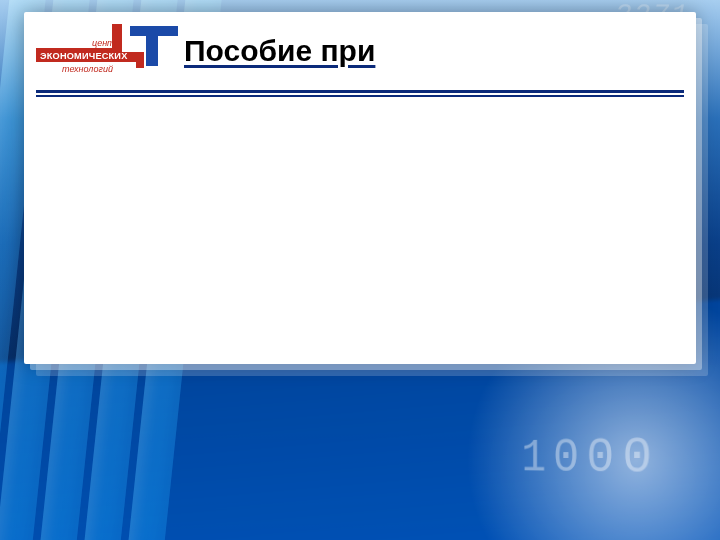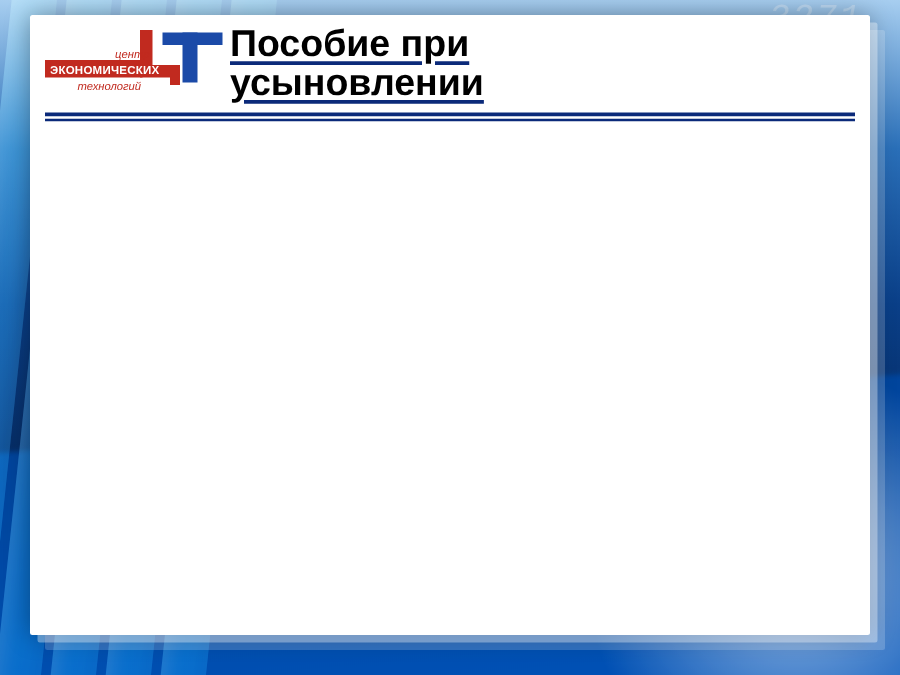--- a/index.html
+++ b/index.html
@@ -75,21 +75,21 @@
     color: rgba(255,255,255,0.38);
     font-family: "Courier New", monospace;
     letter-spacing: 8px;
     transform: perspective(400px) rotateY(-20deg);
     pointer-events: none;
   }
 
   .card {
     position: absolute;
     left: 24px; top: 12px;
-    width: 672px; height: 496px;
+    width: 672px; height: 352px;
     background: #ffffff;
     border-radius: 2px;
     box-shadow:
       6px 6px 0 rgba(255,255,255,0.35),
       12px 12px 0 rgba(255,255,255,0.18),
       0 0 20px rgba(0,0,0,0.35);
   }
 
   .header {
     display: flex;
@@ -160,19 +160,18 @@
         <rect x="2" y="28" width="78" height="14" fill="#c12a1f"></rect>
 
         <text x="58" y="26" font-family="Arial" font-size="9" font-style="italic" fill="#c12a1f">центр</text>
         <text x="6" y="39" font-family="Arial" font-size="9.2" font-weight="bold" fill="#ffffff" letter-spacing="0.2">ЭКОНОМИЧЕСКИХ</text>
         <text x="28" y="52" font-family="Arial" font-size="9" font-style="italic" fill="#c12a1f">технологий</text>
       </svg>
     </div>
     <div class="title-wrap">
       <div class="title">
         <span>Пособие при</span><br>
-        <span>усыновлении</span>
       </div>
     </div>
   </div>
   <div class="rule"></div>
   <div class="rule2"></div>
 </div>
 
 </body></html>

